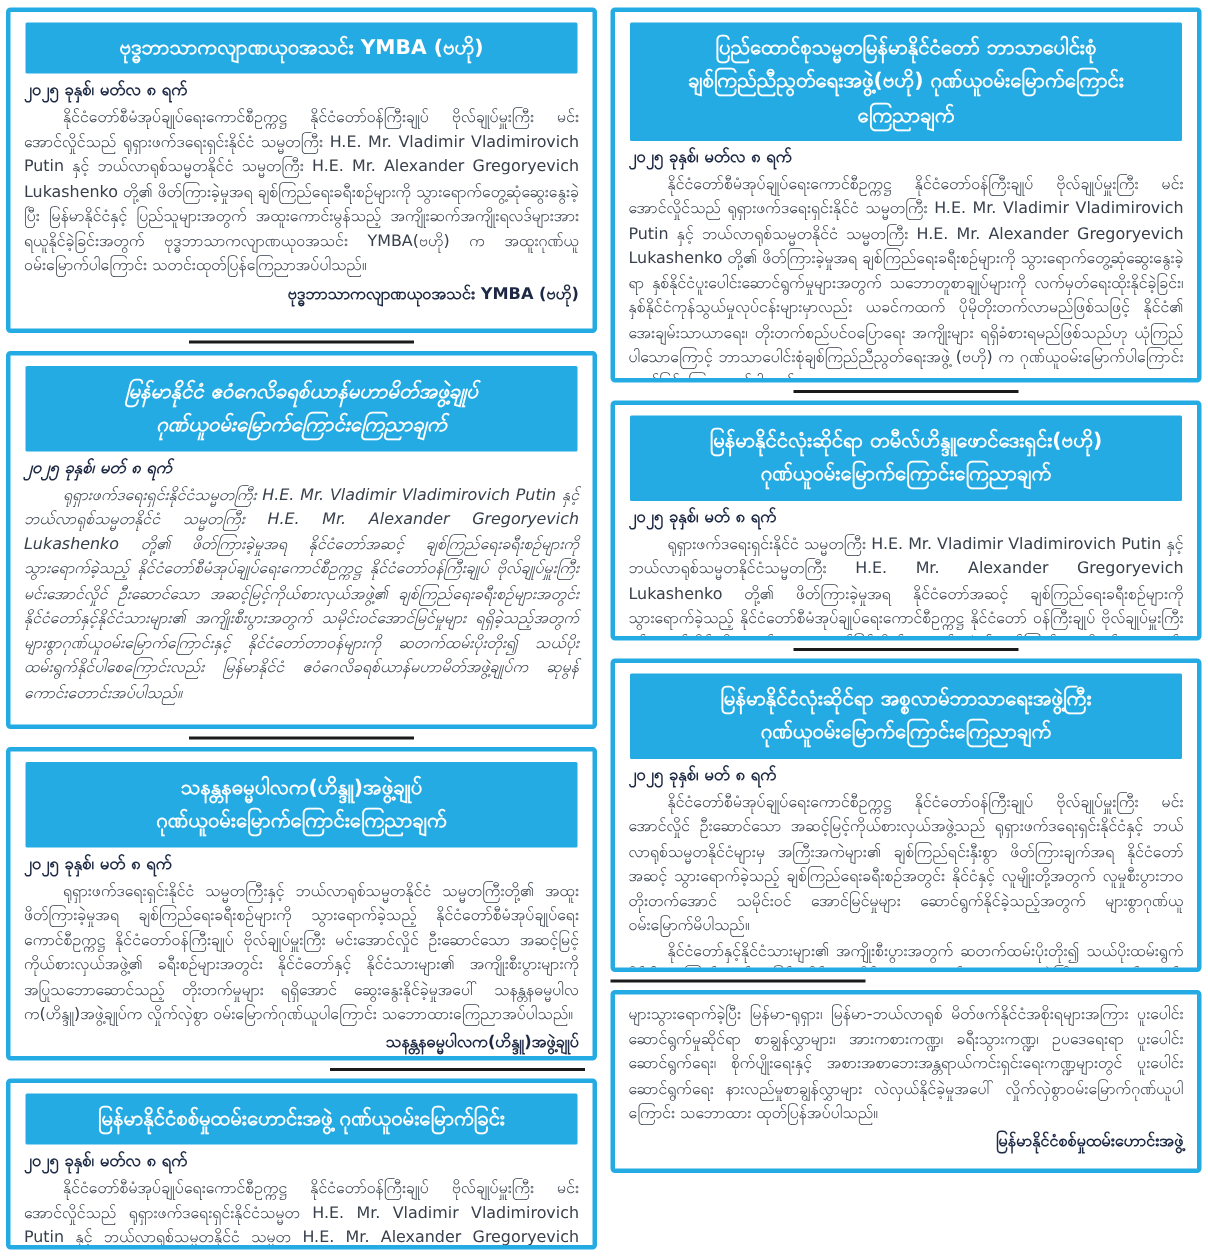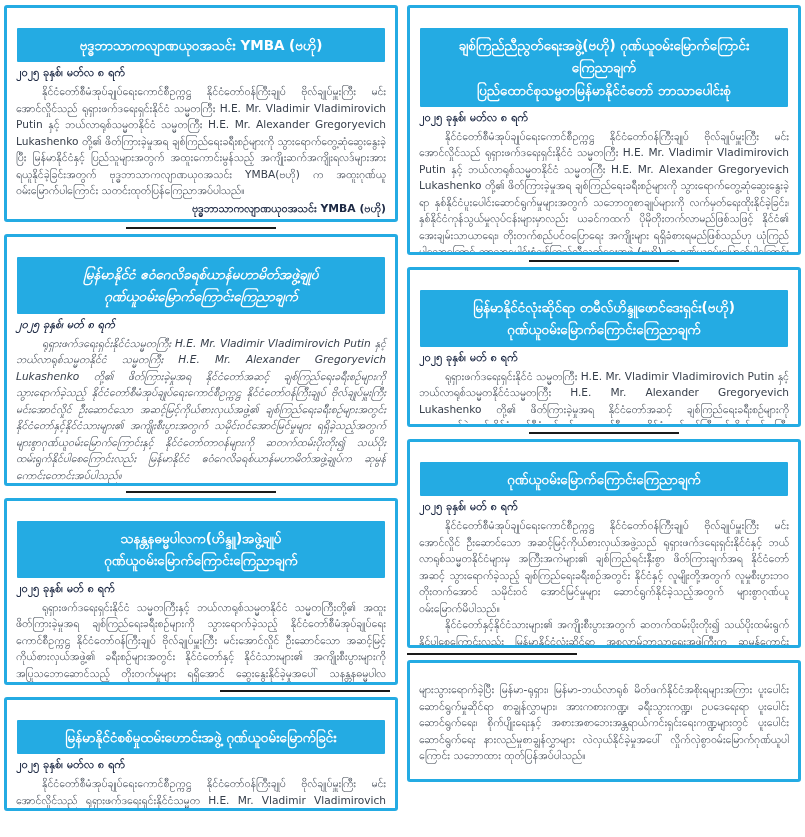--- a/index.html
+++ b/index.html
@@ -11,21 +11,21 @@
   .page{
     box-sizing:border-box;width:805px;height:837px;
     padding:5px 4px;display:flex;gap:9px;background:#ffffff;
   }
   .col{width:394px;display:flex;flex-direction:column;}
   .card{
     box-sizing:border-box;
     border:3px solid var(--accent);
     border-radius:3px;
     background:#ffffff;
-    padding:18px 9px 4px 9px;
+    padding:5px 9px 4px 9px;
     overflow:hidden;
     flex:0 0 auto;
   }
   .card-header{
     background:var(--accent);
     color:#ffffff;
     font-weight:bold;
     text-align:center;
     font-size:13.5px;
     line-height:1.65;
@@ -96,21 +96,21 @@
         <span class="tline">ဂုဏ်ယူဝမ်းမြောက်ကြောင်းကြေညာချက်</span>
       </div>
       <div class="date">၂၀၂၅ ခုနှစ်၊ မတ် ၈ ရက်</div>
       <p class="body-text indent">ရုရှားဖက်ဒရေးရှင်းနိုင်ငံသမ္မတကြီး H.E. Mr. Vladimir Vladimirovich Putin နှင့် ဘယ်လာရုစ်သမ္မတနိုင်ငံ သမ္မတကြီး H.E. Mr. Alexander Gregoryevich Lukashenko တို့၏ ဖိတ်ကြားခဲ့မှုအရ နိုင်ငံတော်အဆင့် ချစ်ကြည်ရေးခရီးစဉ်များကို သွားရောက်ခဲ့သည့် နိုင်ငံတော်စီမံအုပ်ချုပ်ရေးကောင်စီဥက္ကဋ္ဌ နိုင်ငံတော်ဝန်ကြီးချုပ် ဗိုလ်ချုပ်မှူးကြီး မင်းအောင်လှိုင် ဦးဆောင်သော အဆင့်မြင့်ကိုယ်စားလှယ်အဖွဲ့၏ ချစ်ကြည်ရေးခရီးစဉ်များအတွင်း နိုင်ငံတော်နှင့်နိုင်ငံသားများ၏ အကျိုးစီးပွားအတွက် သမိုင်းဝင်အောင်မြင်မှုများ ရရှိခဲ့သည့်အတွက် များစွာဂုဏ်ယူဝမ်းမြောက်ကြောင်းနှင့် နိုင်ငံတော်တာဝန်များကို ဆတက်ထမ်းပိုးတိုး၍ သယ်ပိုးထမ်းရွက်နိုင်ပါစေကြောင်းလည်း မြန်မာနိုင်ငံ ဧဝံဂေလိခရစ်ယာန်မဟာမိတ်အဖွဲ့ချုပ်က ဆုမွန်ကောင်းတောင်းအပ်ပါသည်။</p>
     </div>
 
     <div class="gap">
         <div class="rule"></div>
       </div>
 
-    <div class="card" style="height:187px;">
+    <div class="card" style="height:209px;">
       <div class="card-header">
         <span class="tline">သနန္တနဓမ္မပါလက(ဟိန္ဒူ)အဖွဲ့ချုပ်</span>
         <span class="tline">ဂုဏ်ယူဝမ်းမြောက်ကြောင်းကြေညာချက်</span>
       </div>
       <div class="date">၂၀၂၅ ခုနှစ်၊ မတ် ၈ ရက်</div>
       <p class="body-text indent">ရုရှားဖက်ဒရေးရှင်းနိုင်ငံ သမ္မတကြီးနှင့် ဘယ်လာရုစ်သမ္မတနိုင်ငံ သမ္မတကြီးတို့၏ အထူးဖိတ်ကြားခဲ့မှုအရ ချစ်ကြည်ရေးခရီးစဉ်များကို သွားရောက်ခဲ့သည့် နိုင်ငံတော်စီမံအုပ်ချုပ်ရေးကောင်စီဥက္ကဋ္ဌ နိုင်ငံတော်ဝန်ကြီးချုပ် ဗိုလ်ချုပ်မှူးကြီး မင်းအောင်လှိုင် ဦးဆောင်သော အဆင့်မြင့်ကိုယ်စားလှယ်အဖွဲ့၏ ခရီးစဉ်များအတွင်း နိုင်ငံတော်နှင့် နိုင်ငံသားများ၏ အကျိုးစီးပွားများကို အပြုသဘောဆောင်သည့် တိုးတက်မှုများ ရရှိအောင် ဆွေးနွေးနိုင်ခဲ့မှုအပေါ် သနန္တနဓမ္မပါလက(ဟိန္ဒူ)အဖွဲ့ချုပ်က လှိုက်လှဲစွာ ဝမ်းမြောက်ဂုဏ်ယူပါကြောင်း သဘောထားကြေညာအပ်ပါသည်။</p>
       <div class="sig">သနန္တနဓမ္မပါလက(ဟိန္ဒူ)အဖွဲ့ချုပ်</div>
     </div>
 
     <div class="gap shift-right">
@@ -124,22 +124,22 @@
       <div class="date">၂၀၂၅ ခုနှစ်၊ မတ်လ ၈ ရက်</div>
       <p class="body-text indent">နိုင်ငံတော်စီမံအုပ်ချုပ်ရေးကောင်စီဥက္ကဋ္ဌ နိုင်ငံတော်ဝန်ကြီးချုပ် ဗိုလ်ချုပ်မှူးကြီး မင်းအောင်လှိုင်သည် ရုရှားဖက်ဒရေးရှင်းနိုင်ငံသမ္မတ H.E. Mr. Vladimir Vladimirovich Putin နှင့် ဘယ်လာရုစ်သမ္မတနိုင်ငံ သမ္မတ H.E. Mr. Alexander Gregoryevich Lukashenko တို့၏ ဖိတ်ကြားချက်အရ ချစ်ကြည်ရေးခရီး</p>
     </div>
 
   </div>
 
   <div class="col">
 
     <div class="card" style="height:250px;">
       <div class="card-header">
+        <span class="tline">ပြည်ထောင်စုသမ္မတမြန်မာနိုင်ငံတော် ဘာသာပေါင်းစုံ</span>
         <span class="tline">ချစ်ကြည်ညီညွတ်ရေးအဖွဲ့(ဗဟို) ဂုဏ်ယူဝမ်းမြောက်ကြောင်း ကြေညာချက်</span>
-        <span class="tline">ပြည်ထောင်စုသမ္မတမြန်မာနိုင်ငံတော် ဘာသာပေါင်းစုံ</span>
       </div>
       <div class="date">၂၀၂၅ ခုနှစ်၊ မတ်လ ၈ ရက်</div>
       <p class="body-text indent">နိုင်ငံတော်စီမံအုပ်ချုပ်ရေးကောင်စီဥက္ကဋ္ဌ နိုင်ငံတော်ဝန်ကြီးချုပ် ဗိုလ်ချုပ်မှူးကြီး မင်းအောင်လှိုင်သည် ရုရှားဖက်ဒရေးရှင်းနိုင်ငံ သမ္မတကြီး H.E. Mr. Vladimir Vladimirovich Putin နှင့် ဘယ်လာရုစ်သမ္မတနိုင်ငံ သမ္မတကြီး H.E. Mr. Alexander Gregoryevich Lukashenko တို့၏ ဖိတ်ကြားခဲ့မှုအရ ချစ်ကြည်ရေးခရီးစဉ်များကို သွားရောက်တွေ့ဆုံဆွေးနွေးခဲ့ရာ နှစ်နိုင်ငံပူးပေါင်းဆောင်ရွက်မှုများအတွက် သဘောတူစာချုပ်များကို လက်မှတ်ရေးထိုးနိုင်ခဲ့ခြင်း၊ နှစ်နိုင်ငံကုန်သွယ်မှုလုပ်ငန်းများမှာလည်း ယခင်ကထက် ပိုမိုတိုးတက်လာမည်ဖြစ်သဖြင့် နိုင်ငံ၏ အေးချမ်းသာယာရေး၊ တိုးတက်စည်ပင်ဝပြောရေး အကျိုးများ ရရှိခံစားရမည်ဖြစ်သည်ဟု ယုံကြည်ပါသောကြောင့် ဘာသာပေါင်းစုံချစ်ကြည်ညီညွတ်ရေးအဖွဲ့ (ဗဟို) က ဂုဏ်ယူဝမ်းမြောက်ပါကြောင်း ထုတ်ပြန်ကြေညာအပ်ပါသည်။</p>
 
     </div>
 
     <div class="gap">
         <div class="rule"></div>
       </div>
 
@@ -152,30 +152,32 @@
       <p class="body-text indent">ရုရှားဖက်ဒရေးရှင်းနိုင်ငံ သမ္မတကြီး H.E. Mr. Vladimir Vladimirovich Putin နှင့် ဘယ်လာရုစ်သမ္မတနိုင်ငံသမ္မတကြီး H.E. Mr. Alexander Gregoryevich Lukashenko တို့၏ ဖိတ်ကြားခဲ့မှုအရ နိုင်ငံတော်အဆင့် ချစ်ကြည်ရေးခရီးစဉ်များကို သွားရောက်ခဲ့သည့် နိုင်ငံတော်စီမံအုပ်ချုပ်ရေးကောင်စီဥက္ကဋ္ဌ နိုင်ငံတော် ဝန်ကြီးချုပ် ဗိုလ်ချုပ်မှူးကြီး မင်းအောင်လှိုင် ဦးဆောင်သော အဆင့်မြင့်ကိုယ်စားလှယ်အဖွဲ့၏ ချစ်ကြည်ရေးခရီးစဉ်များအတွင်း နိုင်ငံတော်နှင့် နိုင်ငံသားများ၏ အကျိုးစီးပွားများအတွက် အောင်မြင်မှုများစွာ ဖော်ဆောင်နိုင်ခဲ့ခြင်းအတွက် မြန်မာနိုင်ငံလုံးဆိုင်ရာ တမီလ်ဟိန္ဒူဖောင်ဒေးရှင်း(ဗဟို)က အထူးပင်ဂုဏ်ယူဝမ်းမြောက်မိပါကြောင်း သဘောထားထုတ်ပြန်အပ်ပါသည်။</p>
       <div class="sig">မြန်မာနိုင်ငံလုံးဆိုင်ရာ တမီလ်ဟိန္ဒူဖောင်ဒေးရှင်း(ဗဟို)</div>
     </div>
 
     <div class="gap">
         <div class="rule"></div>
       </div>
 
     <div class="card" style="height:209px;">
       <div class="card-header">
+        <span class="tline">မြန်မာနိုင်ငံလုံးဆိုင်ရာ အစ္စလာမ်ဘာသာရေးအဖွဲ့ကြီး</span>
         <span class="tline">ဂုဏ်ယူဝမ်းမြောက်ကြောင်းကြေညာချက်</span>
       </div>
       <div class="date">၂၀၂၅ ခုနှစ်၊ မတ် ၈ ရက်</div>
       <p class="body-text indent">နိုင်ငံတော်စီမံအုပ်ချုပ်ရေးကောင်စီဥက္ကဋ္ဌ နိုင်ငံတော်ဝန်ကြီးချုပ် ဗိုလ်ချုပ်မှူးကြီး မင်းအောင်လှိုင် ဦးဆောင်သော အဆင့်မြင့်ကိုယ်စားလှယ်အဖွဲ့သည် ရုရှားဖက်ဒရေးရှင်းနိုင်ငံနှင့် ဘယ်လာရုစ်သမ္မတနိုင်ငံများမှ အကြီးအကဲများ၏ ချစ်ကြည်ရင်းနှီးစွာ ဖိတ်ကြားချက်အရ နိုင်ငံတော်အဆင့် သွားရောက်ခဲ့သည့် ချစ်ကြည်ရေးခရီးစဉ်အတွင်း နိုင်ငံနှင့် လူမျိုးတို့အတွက် လူမှုစီးပွားဘဝတိုးတက်အောင် သမိုင်းဝင် အောင်မြင်မှုများ ဆောင်ရွက်နိုင်ခဲ့သည့်အတွက် များစွာဂုဏ်ယူဝမ်းမြောက်မိပါသည်။</p>
       <p class="body-text indent">နိုင်ငံတော်နှင့်နိုင်ငံသားများ၏ အကျိုးစီးပွားအတွက် ဆတက်ထမ်းပိုးတိုး၍ သယ်ပိုးထမ်းရွက်နိုင်ပါစေကြောင်းလည်း မြန်မာနိုင်ငံလုံးဆိုင်ရာ အစ္စလာမ်ဘာသာရေးအဖွဲ့ကြီးက ဆုမွန်ကောင်းတောင်း</p>
 
     </div>
 
     <div class="gap shift-left">
         <div class="rule"></div>
       </div>
 
     <div class="card" style="height:122px;">
       <p class="body-text">များသွားရောက်ခဲ့ပြီး မြန်မာ-ရုရှား၊ မြန်မာ-ဘယ်လာရုစ် မိတ်ဖက်နိုင်ငံအစိုးရများအကြား ပူးပေါင်းဆောင်ရွက်မှုဆိုင်ရာ စာချွန်လွှာများ၊ အားကစားကဏ္ဍ၊ ခရီးသွားကဏ္ဍ၊ ဥပဒေရေးရာ ပူးပေါင်းဆောင်ရွက်ရေး၊ စိုက်ပျိုးရေးနှင့် အစားအစာဘေးအန္တရာယ်ကင်းရှင်းရေးကဏ္ဍများတွင် ပူးပေါင်းဆောင်ရွက်ရေး နားလည်မှုစာချွန်လွှာများ လဲလှယ်နိုင်ခဲ့မှုအပေါ် လှိုက်လှဲစွာဝမ်းမြောက်ဂုဏ်ယူပါကြောင်း သဘောထား ထုတ်ပြန်အပ်ပါသည်။</p>
+      <div class="sig">မြန်မာနိုင်ငံစစ်မှုထမ်းဟောင်းအဖွဲ့</div>
     </div>
 
   </div>
 </div>
 
 </body></html>

